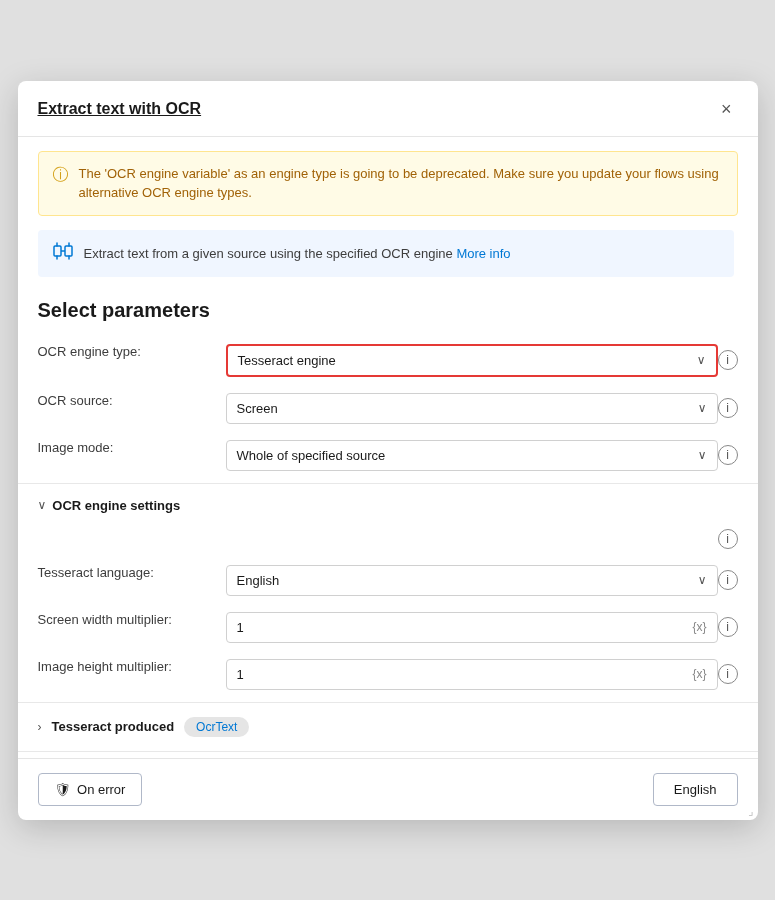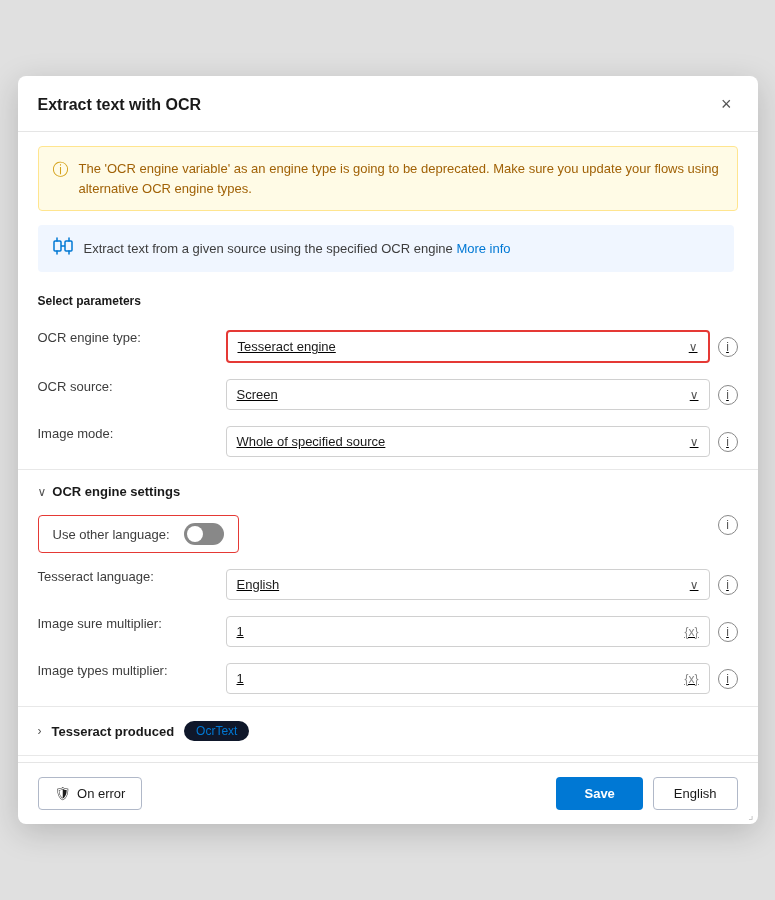--- a/index.html
+++ b/index.html
@@ -24,20 +24,21 @@
       display: flex;
       align-items: center;
       justify-content: space-between;
       padding: 16px 20px 14px 20px;
       border-bottom: 1px solid #e5e5e5;
     }
     .dialog-title {
       font-size: 16px;
       font-weight: 600;
       color: #1a1a1a;
+      text-decoration: underline;
     }
     .close-btn {
       background: none;
       border: none;
       cursor: pointer;
       font-size: 18px;
       color: #555;
       padding: 2px 6px;
       border-radius: 4px;
       display: flex;
@@ -81,43 +82,41 @@
     .info-banner-text {
       font-size: 13px;
       color: #3d3d3d;
     }
     .info-banner-link {
       color: #0078d4;
       text-decoration: none;
       cursor: pointer;
     }
     .section-title {
-      font-size: 12px;
+      font-size: 20px;
       font-weight: 600;
       color: #1a1a1a;
       padding: 8px 20px 14px 20px;
     }
     .param-row {
       display: flex;
       align-items: flex-start;
       padding: 8px 20px;
       gap: 8px;
     }
     .param-label {
       width: 180px;
       font-size: 13px;
       color: #3d3d3d;
       flex-shrink: 0;
     }
     .param-control {
       flex: 1;
       display: flex;
       align-items: center;
-      gap: 8px;
-      text-decoration: underline;
     }
     .dropdown {
       flex: 1;
       border: 1.5px solid #d0d0d0;
       border-radius: 4px;
       padding: 7px 10px;
       font-size: 13px;
       color: #1a1a1a;
       background: #fff;
       display: flex;
@@ -225,21 +224,21 @@
       align-items: center;
       padding: 10px 20px;
       gap: 10px;
     }
     .variables-label {
       font-size: 13px;
       font-weight: 600;
       color: #1a1a1a;
     }
     .var-badge {
-      background: #0f172a;
+      background: #e5e5e5;
       color: #0078d4;
       border-radius: 12px;
       padding: 3px 12px;
       font-size: 12px;
       font-weight: 500;
     }
     .variables-arrow {
       color: #555;
       font-size: 12px;
     }
@@ -360,54 +359,48 @@
   </div>
 
   <hr class="divider">
 
   <div class="subsection-header">
     <span class="subsection-arrow">∨</span>
     <span class="subsection-title">OCR engine settings</span>
   </div>
 
   <div class="param-row">
-    <div class="toggle-outlined-box">
-      <span class="toggle-label">Use other language:</span>
-      <div class="toggle-switch">
-        <div class="toggle-knob"></div>
-      </div>
-    </div>
     <div style="flex:1"></div>
     <div class="info-circle">i</div>
   </div>
 
   <div class="param-row">
     <span class="param-label">Tesseract language:</span>
     <div class="param-control">
       <div class="dropdown">
         <span class="dropdown-text">English</span>
         <span class="dropdown-arrow">∨</span>
       </div>
       <div class="info-circle">i</div>
     </div>
   </div>
 
   <div class="param-row">
-    <span class="param-label">Image sure multiplier:</span>
+    <span class="param-label">Screen width multiplier:</span>
     <div class="param-control">
       <div class="input-field">
         <span>1</span>
         <button class="input-x">{x}</button>
       </div>
       <div class="info-circle">i</div>
     </div>
   </div>
 
   <div class="param-row">
-    <span class="param-label">Image types multiplier:</span>
+    <span class="param-label">Image height multiplier:</span>
     <div class="param-control">
       <div class="input-field">
         <span>1</span>
         <button class="input-x">{x}</button>
       </div>
       <div class="info-circle">i</div>
     </div>
   </div>
 
   <hr class="divider">
@@ -419,19 +412,18 @@
   </div>
 
   <hr class="divider">
 
   <div class="dialog-footer">
     <button class="btn-on-error">
       <span>🛡</span>
       <span>On error</span>
     </button>
     <div class="footer-right">
-      <button class="btn-save">Save</button>
       <button class="btn-cancel">English</button>
     </div>
   </div>
 
   <span class="resize-handle">⌟</span>
 </div>
 
 </body></html>

